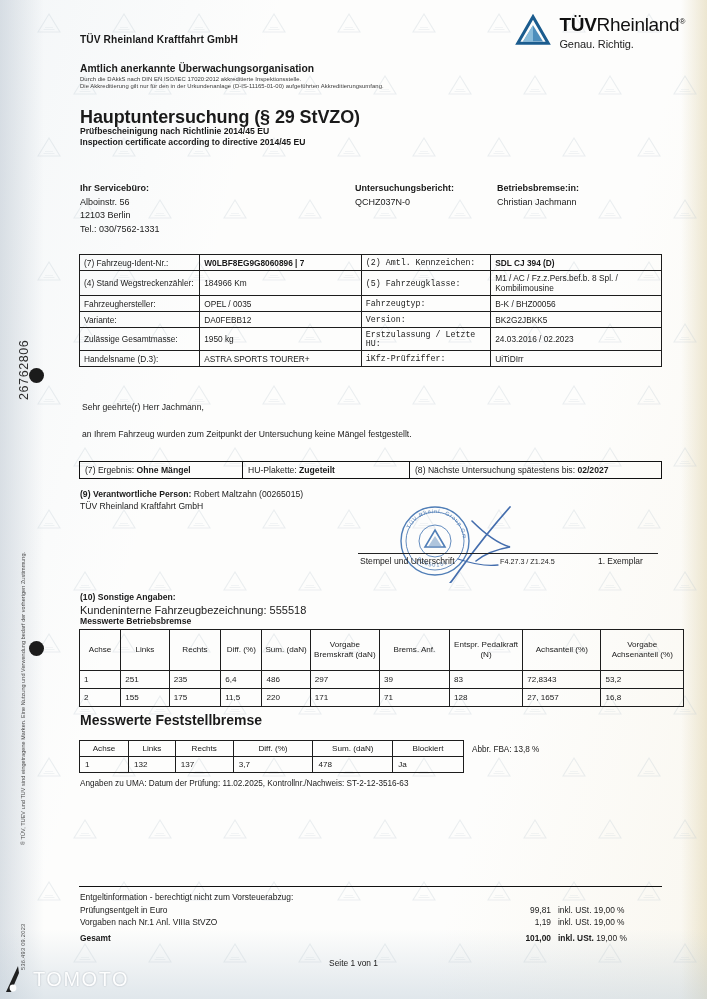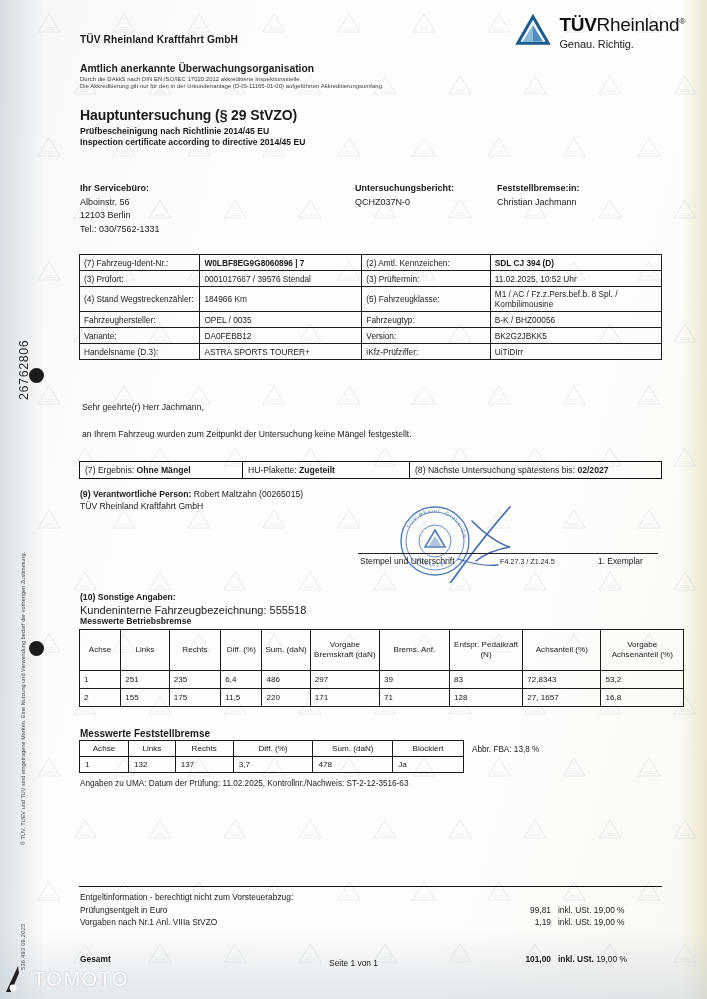--- a/index.html
+++ b/index.html
@@ -112,21 +112,21 @@
     position:absolute; left:80px; top:75.5px;
     font-size:5.9px; color:#3b3b3b; letter-spacing:0.05px;
   }
   #accred-l2 {
     position:absolute; left:80px; top:82.5px;
     font-size:5.9px; color:#3b3b3b; letter-spacing:0.05px;
   }
 
   #main-title {
     position:absolute; left:80px; top:107px;
-    font-size:14px; font-weight:700; letter-spacing:-0.1px;
+    font-size:18px; font-weight:700; letter-spacing:-0.1px;
   }
   #sub-de {
     position:absolute; left:80px; top:126px;
     font-size:8.6px; font-weight:700;
   }
   #sub-en {
     position:absolute; left:80px; top:137px;
     font-size:8.6px; font-weight:700;text-align:center;
   }
 
@@ -145,21 +145,21 @@
     font-size:8.3px;
   }
   #data-table td {
     border:0.8px solid #1d1d1d;
     padding:2px 4px;
     height:16px;
     vertical-align:middle;
   }
   .dt-key { width:124px; }
   .dt-val { width:168px; }
-  .dt-key2 { width:134px; }
+  .dt-key2 { width:134px;font-family:Liberation Mono, monospace; }
   .dt-val2 { width:181px; }
   .b { font-weight:700; }
   .dt-tall { height:23px; }
 
   
   #salutation {
     position:absolute; left:82px; top:402px; font-size:8.6px;
   }
   #body-text {
     position:absolute; left:82px; top:429px; font-size:8.6px;
@@ -218,21 +218,21 @@
   }
   #service-brake-table td {
     border:0.8px solid #1d1d1d;
     padding:2px 4px; height:18px; text-align:left;
   }
   .sb-w0{width:40px;} .sb-w1{width:47px;} .sb-w2{width:50px;}
   .sb-w3{width:40px;} .sb-w4{width:47px;} .sb-w5{width:67px;}
   .sb-w6{width:68px;} .sb-w7{width:71px;} .sb-w8{width:76px;}
   .sb-w9{width:80px;}
 
-  #pb-title { position:absolute; left:80px; top:728px; font-size:10px; font-weight:700; }
+  #pb-title { position:absolute; left:80px; top:712px; font-size:14px; font-weight:700; }
   #park-brake-table {
     position:absolute; left:79px; top:740px;
     width:385px; border-collapse:collapse; font-size:8.1px;
   }
   #park-brake-table th {
     border:0.8px solid #1d1d1d; font-weight:400;
     padding:2px; height:16px; text-align:center;
   }
   #park-brake-table td {
     border:0.8px solid #1d1d1d;
@@ -247,21 +247,21 @@
   
   #fee-rule {
     position:absolute; left:79px; top:886px; width:583px;
     height:0; border-top:1.4px solid #111;
   }
   #fee-box { position:absolute; left:80px; top:891px; width:582px; font-size:8.4px; }
   .fee-row { display:flex; align-items:baseline; line-height:12.5px; }
   .fee-desc { flex:1 1 auto; }
   .fee-amount { width:52px; text-align:right; padding-right:7px; }
   .fee-tax { width:104px; text-align:left; }
-  #fee-total-row { margin-top:24px; }
+  #fee-total-row { margin-top:3px; }
 
   #page-count { position:absolute; left:0; top:958px; width:707px; text-align:center; font-size:8.4px; }
 
   
   #automoto {
     position:absolute; left:4px; bottom:6px;
     display:flex; align-items:center; gap:3px;
     opacity:0.95;
   }
   #am-mark { width:26px; height:28px; }
@@ -1328,55 +1328,55 @@
       <div class="addr-line">12103 Berlin</div>
       <div class="addr-line">Tel.: 030/7562-1331</div>
     </div>
 
     <div id="col-report">
       <div class="addr-label">Untersuchungsbericht:</div>
       <div class="addr-line">QCHZ037N-0</div>
     </div>
 
     <div id="col-holder">
-      <div class="addr-label">Feststellbremse:in:</div>
+      <div class="addr-label">Betriebsbremse:in:</div>
       <div class="addr-line">Christian Jachmann</div>
     </div>
 
     <table id="data-table">
       <tbody id="data-table-body">
           <tr>
             <td class="dt-key">(7) Fahrzeug-Ident-Nr.:</td>
             <td class="dt-val b">W0LBF8EG9G8060896 | 7</td>
             <td class="dt-key2">(2) Amtl. Kennzeichen:</td>
             <td class="dt-val2 b">SDL CJ 394 (D)</td>
-          </tr>
-          <tr>
-            <td class="dt-key">(3) Prüfort:</td>
-            <td class="dt-val">0001017667 / 39576 Stendal</td>
-            <td class="dt-key2">(3) Prüftermin:</td>
-            <td class="dt-val2">11.02.2025, 10:52 Uhr</td>
           </tr>
           <tr class="dt-tall">
             <td class="dt-key">(4) Stand Wegstreckenzähler:</td>
             <td class="dt-val">184966 Km</td>
             <td class="dt-key2">(5) Fahrzeugklasse:</td>
             <td class="dt-val2">M1 / AC / Fz.z.Pers.bef.b. 8 Spl. / Kombilimousine</td>
           </tr>
           <tr>
             <td class="dt-key">Fahrzeughersteller:</td>
             <td class="dt-val">OPEL / 0035</td>
             <td class="dt-key2">Fahrzeugtyp:</td>
             <td class="dt-val2">B-K / BHZ00056</td>
           </tr>
           <tr>
             <td class="dt-key">Variante:</td>
             <td class="dt-val">DA0FEBB12</td>
             <td class="dt-key2">Version:</td>
             <td class="dt-val2">BK2G2JBKK5</td>
+          </tr>
+          <tr>
+            <td class="dt-key">Zulässige Gesamtmasse:</td>
+            <td class="dt-val">1950 kg</td>
+            <td class="dt-key2">Erstzulassung / Letzte HU:</td>
+            <td class="dt-val2">24.03.2016 / 02.2023</td>
           </tr>
           <tr>
             <td class="dt-key">Handelsname (D.3):</td>
             <td class="dt-val">ASTRA SPORTS TOURER+</td>
             <td class="dt-key2">iKfz-Prüfziffer:</td>
             <td class="dt-val2">UiTiDIrr</td>
           </tr>
         </tbody>
     </table>
 

